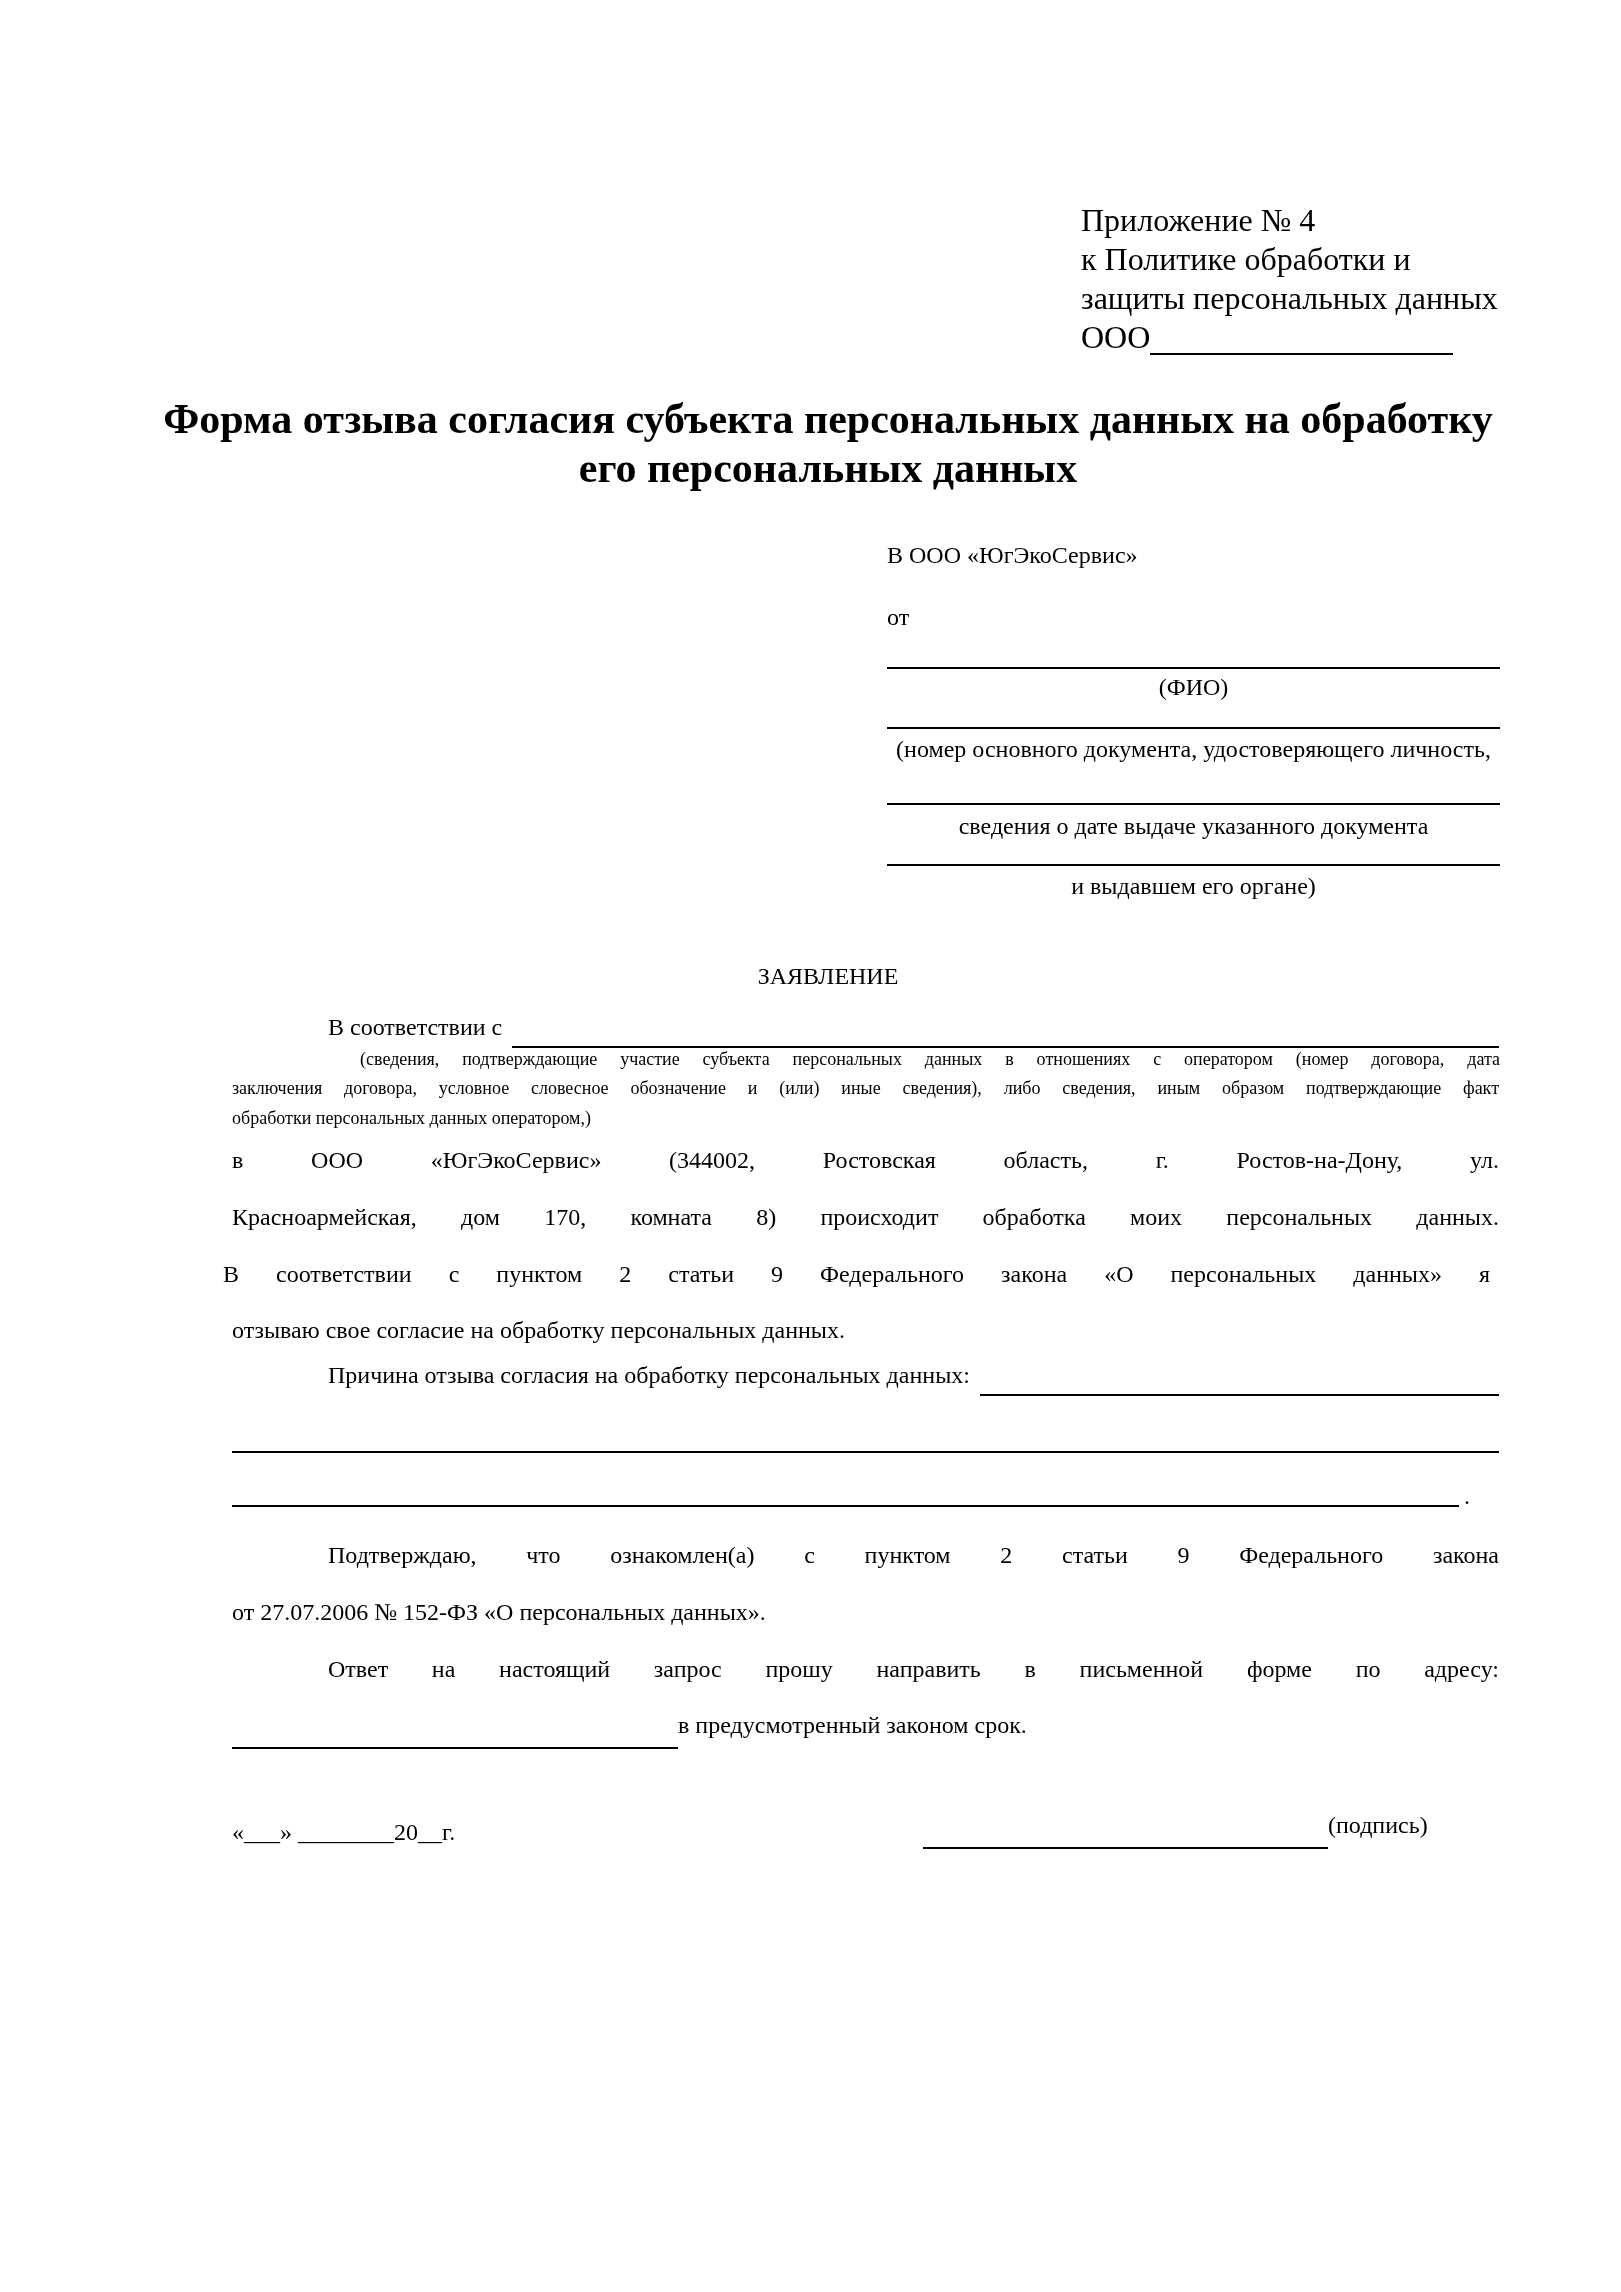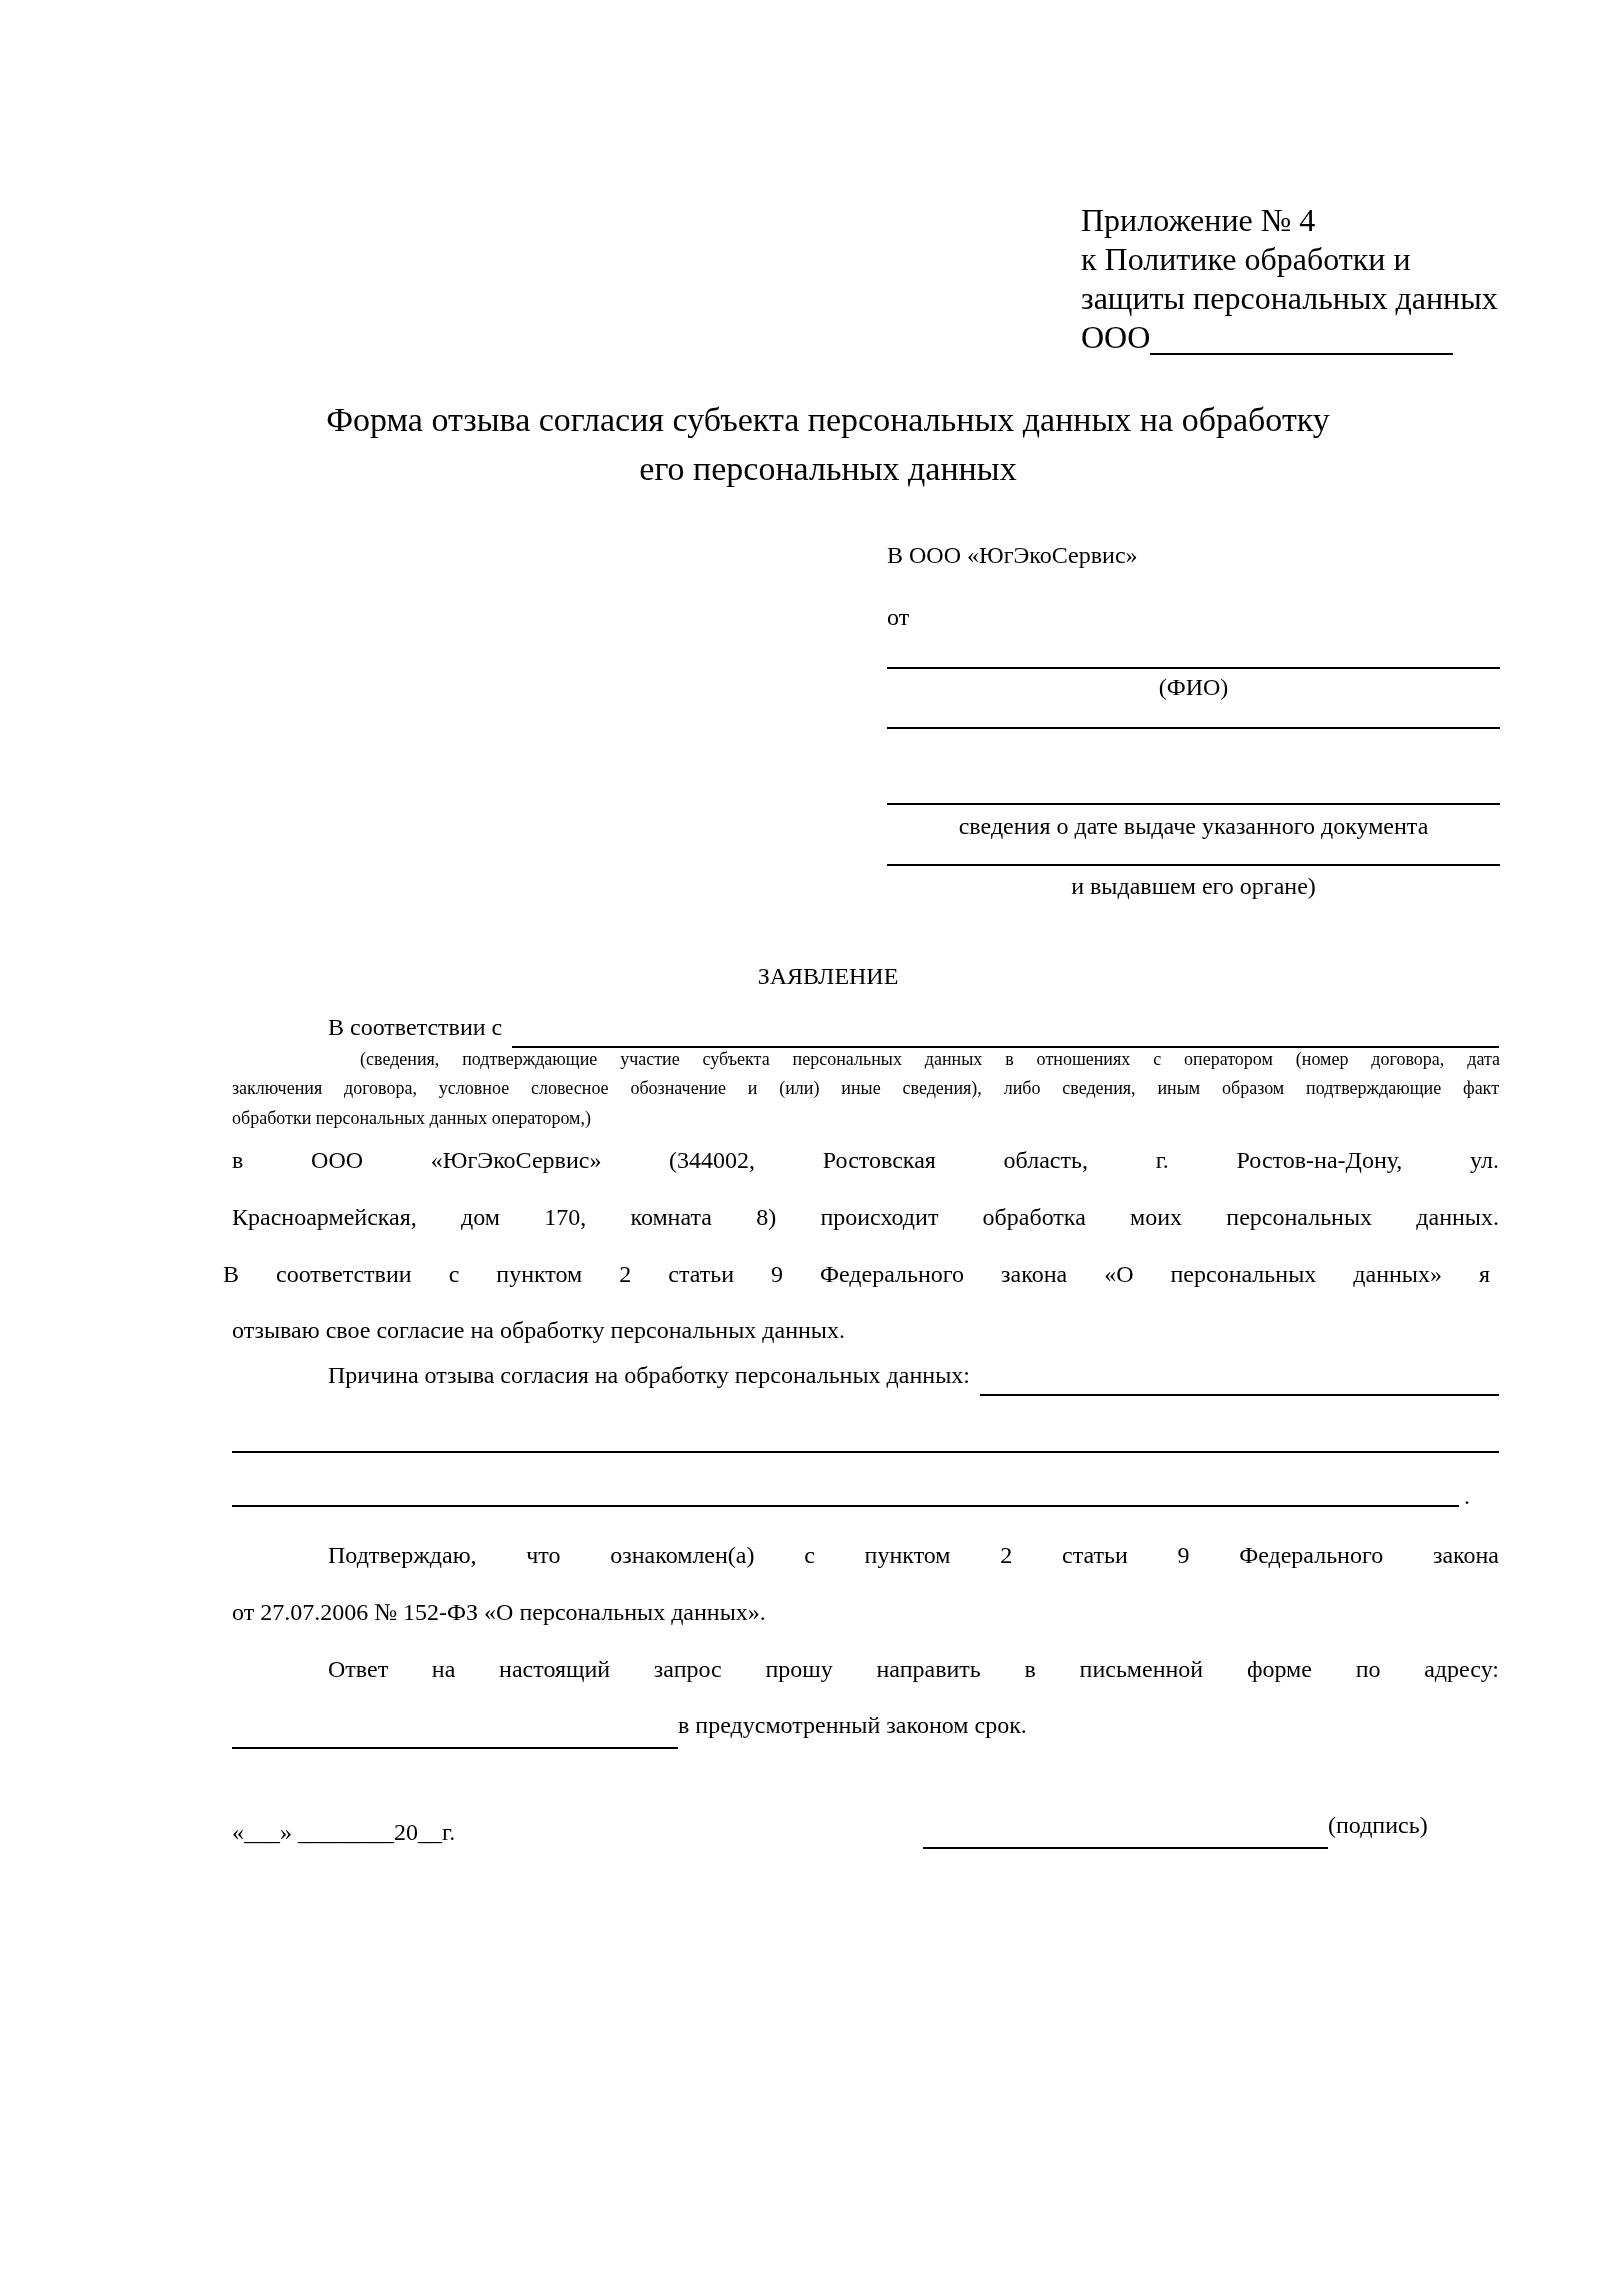--- a/index.html
+++ b/index.html
@@ -9,21 +9,21 @@
     margin:0 auto;
     background:#ffffff;
     color:#000000;
     font-family:"Liberation Serif", "DejaVu Serif", serif;
     overflow:hidden;
   }
   .abs { position:absolute; }
   .body-text { font-size:24px; line-height:43px; white-space:nowrap; }
   .just { text-align:justify; text-align-last:justify; text-justify:inter-word; }
   .annex-line { font-size:32px; line-height:39px; white-space:nowrap; }
-  .title-line { font-size:34px; line-height:49px; font-weight:normal; text-align:center; white-space:nowrap; }
+  .title-line { font-size:42px; line-height:49px; font-weight:bold; text-align:center; white-space:nowrap; }
   .center { text-align:center; }
   .small-note { font-size:18px; line-height:29px; white-space:nowrap; }
   .caption { font-size:24px; line-height:27.4px; text-align:center; white-space:nowrap; }
   .rule { border-bottom:2.9px solid #000; height:0; }
   .fill-row { display:flex; align-items:center; }
   .fill-row .label { white-space:nowrap; }
   .blank-fill { flex:1 1 auto; border-bottom:2.9px solid #000; margin-left:9.8px; height:100%; }
   .blank-fixed { border-bottom:2.9px solid #000; height:100%; flex:0 0 auto; }
   .indent { text-indent:96px; }
 </style>
@@ -47,20 +47,21 @@
     <div class="title-line">его персональных данных</div>
   </div>
 
   <div class="abs body-text" style="left:887px; top:534px;">В ООО «ЮгЭкоСервис»</div>
   <div class="abs body-text" style="left:887px; top:596px;text-align:right;">от</div>
 
   <div class="abs rule" style="left:887px; top:667px; width:613px;"></div>
   <div class="abs caption" style="left:887px; top:674px; width:613px;">(ФИО)</div>
 
   <div class="abs rule" style="left:887px; top:727px; width:613px;"></div>
+  <div class="abs caption" style="left:887px; top:736px; width:613px;">(номер основного документа, удостоверяющего личность,</div>
 
   <div class="abs rule" style="left:887px; top:803px; width:613px;"></div>
   <div class="abs caption" style="left:887px; top:813px; width:613px;">сведения о дате выдаче указанного документа</div>
 
   <div class="abs rule" style="left:887px; top:864px; width:613px;"></div>
   <div class="abs caption" style="left:887px; top:873px; width:613px;">и выдавшем его органе)</div>
 
   <div class="abs body-text center" style="left:155px; top:955px; width:1346px;">ЗАЯВЛЕНИЕ</div>
 
   <div class="abs body-text fill-row" style="left:328px; top:1006px; width:1171px; height:43px;">

